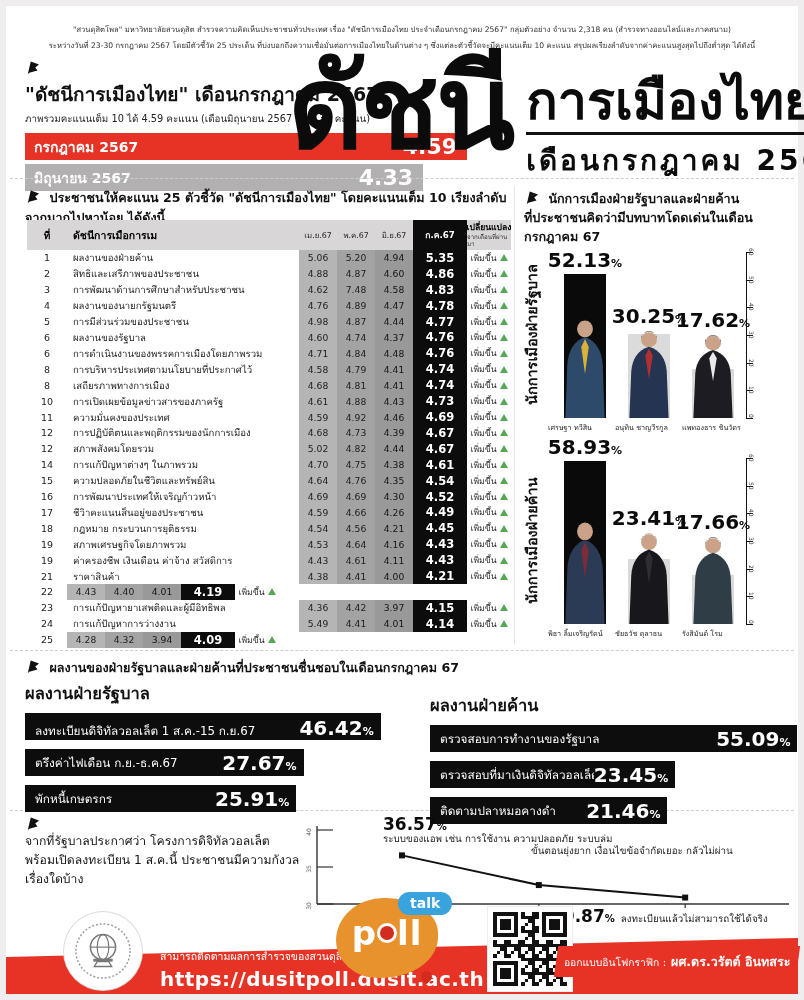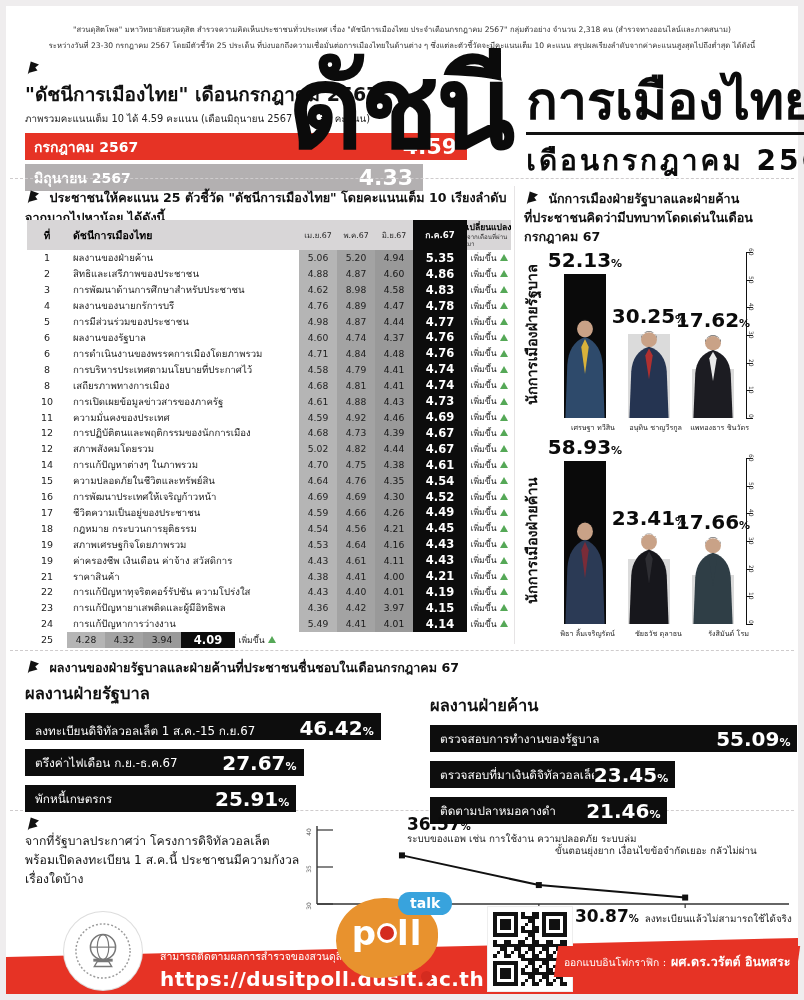--- a/index.html
+++ b/index.html
@@ -72,37 +72,37 @@
           transform:rotate(180deg); text-align:center; font-size:14.5px; font-weight:800; color:#111; }
   .plot { position:absolute; left:556px; width:186px; height:166px; }
   .pbar { position:absolute; bottom:0; width:42px; }
   .pbar.b0 { background:#0a0a0a; }
   .pbar.bg { background:#dbdbdb; }
   .plabel { position:absolute; width:100px; text-align:center; font-weight:800; color:#0b0b0b;
             font-size:20px; line-height:1; white-space:nowrap; }
   .plabel .pct { font-size:11px; font-weight:800; }
   .person { position:absolute; bottom:0; width:56px; }
   .pnames { position:absolute; left:548px; width:202px; display:flex; }
-  .pname { width:67px; text-align:right; font-size:7.2px; color:#222; }
+  .pname { width:67px; text-align:left; font-size:7.2px; color:#222; }
   .paxis { position:absolute; left:746px; width:30px; height:166px; }
   .paxis .ax-line { position:absolute; left:0; top:0; bottom:0; border-left:1.6px solid #111; }
   .ax-tick { position:absolute; left:0; width:7px; border-top:1.4px solid #111; }
   .ax-tlab { position:absolute; left:9px; font-size:6px; color:#333; transform:rotate(90deg); transform-origin:left top; }
 
   
   .works-title { font-size:16.5px; font-weight:800; color:#111; margin-bottom:7px; }
   .wbar { display:flex; align-items:center; height:27px; margin-bottom:9px; background:#0d0d0d; color:#fff; }
   .wbar .wlab { flex:1; font-size:11.8px; padding-left:10px; white-space:nowrap; overflow:hidden; }
   .wbar .wval { font-size:20px; font-weight:800; padding-right:7px; white-space:nowrap; }
   .wbar .wval .pct { font-size:11px; }
 
   
   .concern-text { position:absolute; left:25px; top:832px; width:285px; font-size:12.2px; color:#111; line-height:1.55; }
   .cchart { position:absolute; left:303px; top:818px; width:494px; height:118px; }
-  .clabel { position:absolute; font-weight:800; font-size:17px; color:#0b0b0b; line-height:1.05; white-space:nowrap;margin-left:24px; }
+  .clabel { position:absolute; font-weight:800; font-size:17px; color:#0b0b0b; line-height:1.05; white-space:nowrap; }
   .clabel .pct { font-size:10px; }
   .cdesc { font-size:9.8px; font-weight:400; color:#1c1c1c; }
   .clabel.inline { display:flex; align-items:baseline; gap:6px; }
 
   
   .fband { position:absolute; left:6px; top:938px; width:792px; height:56px; background:#e63325;
            clip-path:polygon(0 34%, 100% 0, 100% 100%, 0 100%); z-index:3; }
   .uni-logo { position:absolute; left:64px; top:912px; width:78px; height:78px; border-radius:50%;
               background:#fff; box-shadow:0 0 0 1px #ddd; z-index:4; display:flex; align-items:center; justify-content:center; }
   .follow { position:absolute; left:160px; top:948px; z-index:4; color:#fff; }
@@ -168,21 +168,21 @@
   <div class="sec-head" style="left:25px; top:188px; width:490px;">
     <svg class="flag" viewBox="0 0 20 20">
         <path d="M3 19 L7 2 L18 6 L13 10 L16 14 L5 17 Z" fill="#111"></path>
       </svg>
     <span>ประชาชนให้คะแนน 25 ตัวชี้วัด "ดัชนีการเมืองไทย" โดยคะแนนเต็ม 10 เรียงลำดับจากมากไปหาน้อย ได้ดังนี้</span>
   </div>
 
   <div class="itable">
     <div class="thead">
       <div class="tc c-rank">ที่</div>
-      <div class="tc c-name">ดัชนีการเมืองไทย</div>
+      <div class="tc c-name">ดัชนีการเมือการเม</div>
       <div class="tc c-m1">เม.ย.67</div>
       <div class="tc c-m2">พ.ค.67</div>
       <div class="tc c-m3">มิ.ย.67</div>
       <div class="tc c-jul">ก.ค.67</div>
       <div class="tc c-chg">
         <span class="chg-main">เปลี่ยนแปลง</span>
         <span class="chg-sub">จากเดือนที่ผ่านมา</span>
       </div>
     </div>
     <div>
@@ -207,31 +207,31 @@
           <div class="tc c-jul">4.86</div>
           <div class="tc c-chg">
             <span>เพิ่มขึ้น</span>
             <span class="tri"></span>
           </div>
         </div>
         <div class="trow">
           <div class="tc c-rank">3</div>
           <div class="tc c-name">การพัฒนาด้านการศึกษาสำหรับประชาชน</div>
           <div class="tc c-m1">4.62</div>
-          <div class="tc c-m2">8.98</div>
+          <div class="tc c-m2">7.48</div>
           <div class="tc c-m3">4.58</div>
           <div class="tc c-jul">4.83</div>
           <div class="tc c-chg">
             <span>เพิ่มขึ้น</span>
             <span class="tri"></span>
           </div>
         </div>
         <div class="trow">
           <div class="tc c-rank">4</div>
-          <div class="tc c-name">ผลงานของนายกรัการบรี</div>
+          <div class="tc c-name">ผลงานของนายกรัฐมนตรี</div>
           <div class="tc c-m1">4.76</div>
           <div class="tc c-m2">4.89</div>
           <div class="tc c-m3">4.47</div>
           <div class="tc c-jul">4.78</div>
           <div class="tc c-chg">
             <span>เพิ่มขึ้น</span>
             <span class="tri"></span>
           </div>
         </div>
         <div class="trow">
@@ -373,21 +373,21 @@
           <div class="tc c-m2">4.69</div>
           <div class="tc c-m3">4.30</div>
           <div class="tc c-jul">4.52</div>
           <div class="tc c-chg">
             <span>เพิ่มขึ้น</span>
             <span class="tri"></span>
           </div>
         </div>
         <div class="trow">
           <div class="tc c-rank">17</div>
-          <div class="tc c-name">ชีวิตความเป็นอยู่ของประชาชน</div>
+          <div class="tc c-name">ชีวิาคะแนนส็นอยู่ของประชาชน</div>
           <div class="tc c-m1">4.59</div>
           <div class="tc c-m2">4.66</div>
           <div class="tc c-m3">4.26</div>
           <div class="tc c-jul">4.49</div>
           <div class="tc c-chg">
             <span>เพิ่มขึ้น</span>
             <span class="tri"></span>
           </div>
         </div>
         <div class="trow">
@@ -433,21 +433,20 @@
           <div class="tc c-m2">4.41</div>
           <div class="tc c-m3">4.00</div>
           <div class="tc c-jul">4.21</div>
           <div class="tc c-chg">
             <span>เพิ่มขึ้น</span>
             <span class="tri"></span>
           </div>
         </div>
         <div class="trow">
           <div class="tc c-rank">22</div>
-          <div class="tc c-name">การแก้ปัญหาทุจริตคอร์รัปชัน ความโปร่งใส</div>
           <div class="tc c-m1">4.43</div>
           <div class="tc c-m2">4.40</div>
           <div class="tc c-m3">4.01</div>
           <div class="tc c-jul">4.19</div>
           <div class="tc c-chg">
             <span>เพิ่มขึ้น</span>
             <span class="tri"></span>
           </div>
         </div>
         <div class="trow">

